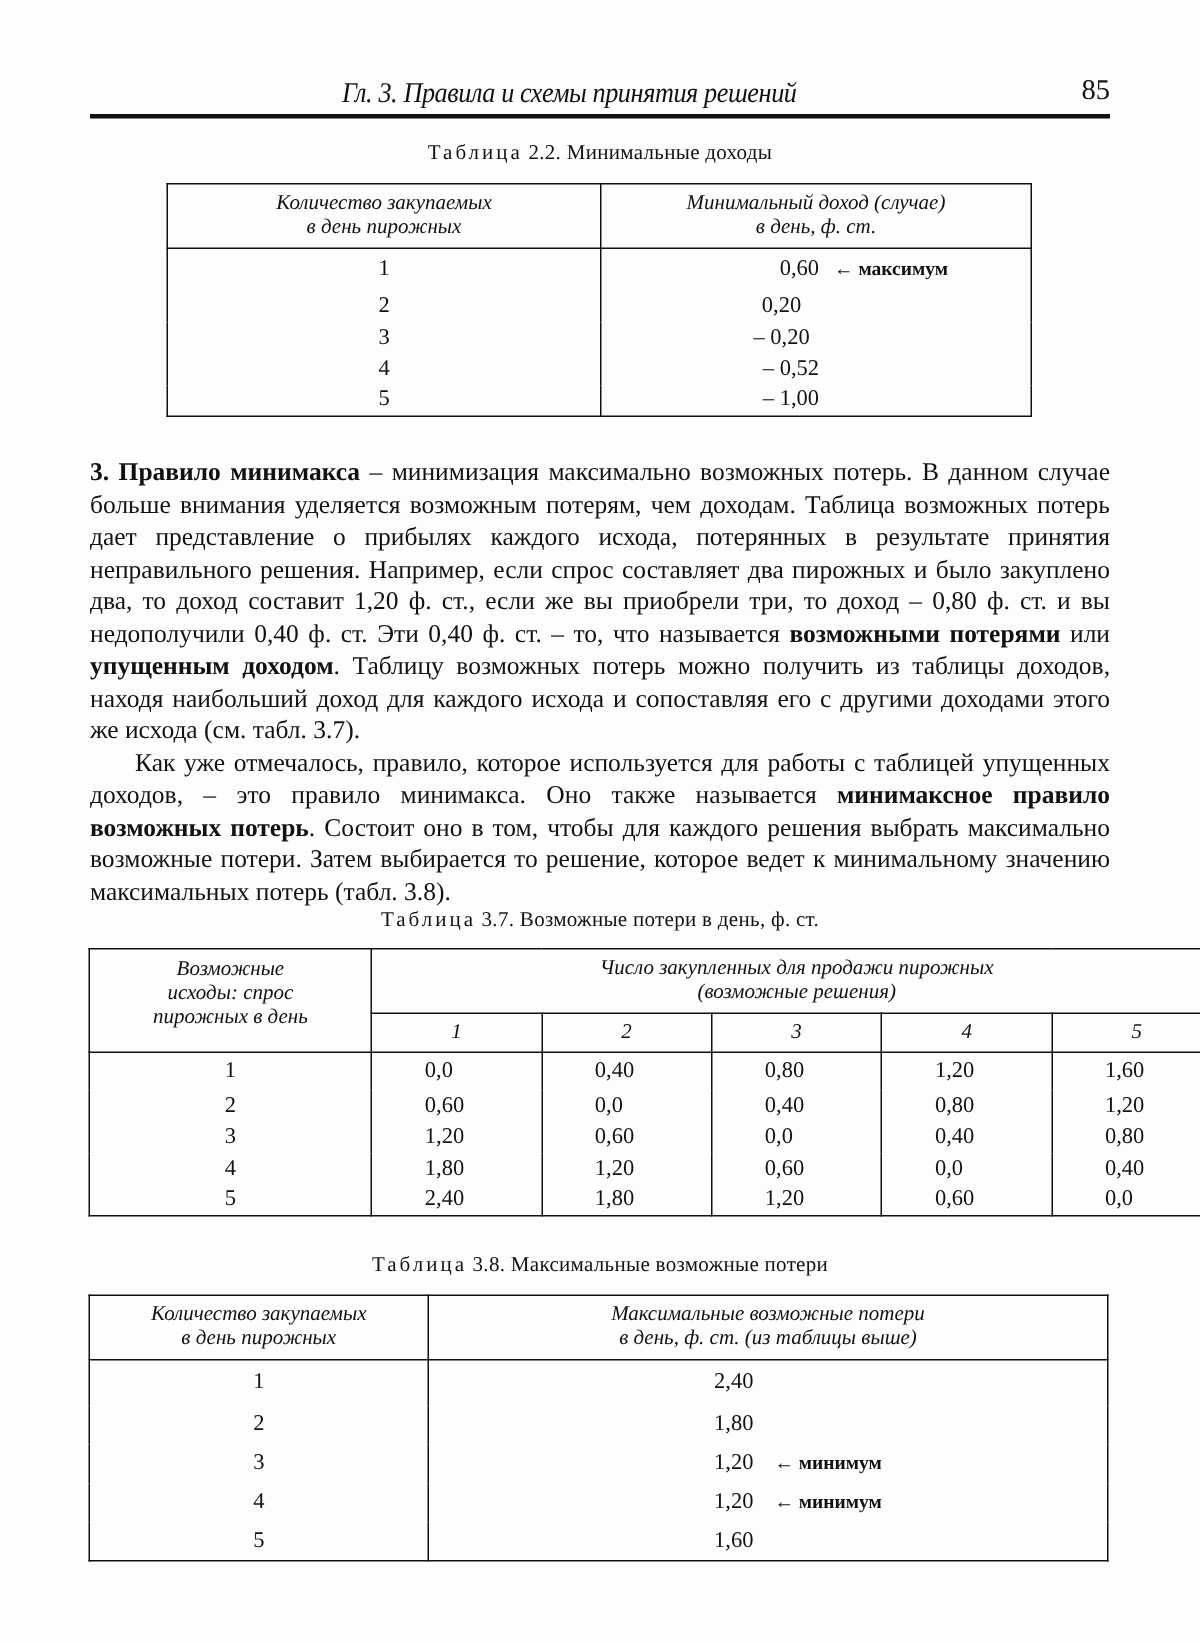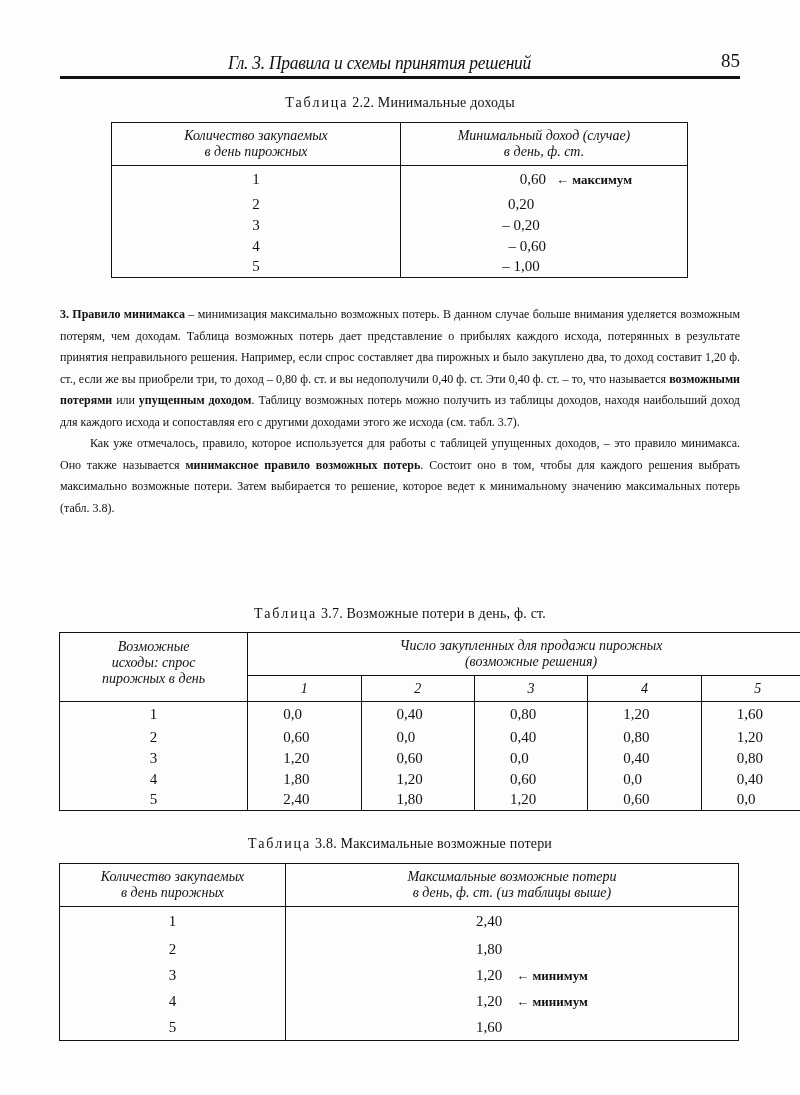--- a/index.html
+++ b/index.html
@@ -9,21 +9,21 @@
   .running-head { left: 60px; top: 50px; width: 680px; height: 28px; }
   .rh-title { position: absolute; left: 168px; top: 2px; font-style: italic; font-size: 19px; letter-spacing: -0.3px; transform: scaleX(0.92); transform-origin: left; }
   .rh-page { position: absolute; right: 0; top: 0; font-size: 19px; }
   .rh-rule { position: absolute; left: 0; top: 26px; width: 680px; height: 3px; background: #111; }
   .caption { text-align: center; font-size: 14px; letter-spacing: 0.2px; }
   .caption .lbl { letter-spacing: 2px; font-family: Liberation Serif, serif; }
   .caption b { font-weight: normal; }
   table { border-collapse: collapse; position: absolute; font-size: 15px; }
   td, th { border: 1.5px solid #111; padding: 0; }
   th { font-style: italic; font-weight: normal; font-size: 14px; line-height: 16px; }
-  .para { position: absolute; left: 60px; width: 680px; font-size: 12px; line-height: 21.5px; text-align: justify; }
+  .para { position: absolute; left: 60px; width: 680px; font-size: 17px; line-height: 21.5px; text-align: justify; }
   .para p { margin: 0; }
   .para .indent { text-indent: 30px; }
   .para b { font-weight: bold; }
   .note { font-weight: bold; font-size: 13px; margin-left: 10px; }
 </style>
 </head>
 <body>
 
 <div class="abs running-head">
   <span class="rh-title">Гл. 3. Правила и схемы принятия решений</span>
@@ -58,25 +58,25 @@
       <tr style="height: 21px;">
         <td style="text-align: center; border-top: none; border-bottom: none;">2</td>
         <td style="padding-left: 95px; border-top: none; border-bottom: none;"><span style="display: inline-block; width: 50px; text-align: center;">0,20</span></td>
       </tr>
       <tr style="height: 21px;">
         <td style="text-align: center; border-top: none; border-bottom: none;">3</td>
         <td style="padding-left: 95px; border-top: none; border-bottom: none;"><span style="display: inline-block; width: 50px; text-align: center;">– 0,20</span></td>
       </tr>
       <tr style="height: 21px;">
         <td style="text-align: center; border-top: none; border-bottom: none;">4</td>
-        <td style="padding-left: 95px; border-top: none; border-bottom: none;"><span style="display: inline-block; width: 50px; text-align: right;">– 0,60</span></td>
+        <td style="padding-left: 95px; border-top: none; border-bottom: none;"><span style="display: inline-block; width: 50px; text-align: right;">– 0,52</span></td>
       </tr>
       <tr style="height: 21px;">
         <td style="text-align: center; border-top: none;">5</td>
-        <td style="padding-left: 95px; border-top: none;"><span style="display: inline-block; width: 50px; text-align: center;">– 1,00</span></td>
+        <td style="padding-left: 95px; border-top: none;"><span style="display: inline-block; width: 50px; text-align: right;">– 1,00</span></td>
       </tr>
     </tbody>
 </table>
 
 <div class="para" style="top:304px;">
   <p>
     <b>3. Правило минимакса</b><span> – минимизация максимально возможных потерь. В данном случае больше внимания уделяется возможным потерям, чем доходам. Таблица возможных потерь дает представление о прибылях каждого исхода, потерянных в результате принятия неправильного решения. Например, если спрос составляет два пирожных и было закуплено два, то доход составит 1,20 ф. ст., если же вы приобрели три, то доход – 0,80 ф. ст. и вы недополучили 0,40 ф. ст. Эти 0,40 ф. ст. – то, что называется </span><b>возможными потерями</b><span> или </span><b>упущенным доходом</b><span>. Таблицу возможных потерь можно получить из таблицы доходов, находя наибольший доход для каждого исхода и сопоставляя его с другими доходами этого же исхода (см. табл. 3.7).</span>
   </p>
   <p class="indent">
     <span>Как уже отмечалось, правило, которое используется для работы с таблицей упущенных доходов, – это правило минимакса. Оно также называется </span><b>минимаксное правило возможных потерь</b><span>. Состоит оно в том, чтобы для каждого решения выбрать максимально возможные потери. Затем выбирается то решение, которое ведет к минимальному значению максимальных потерь (табл. 3.8).</span>

